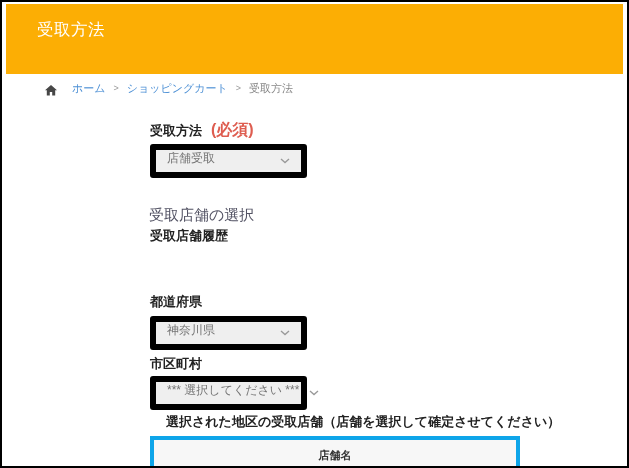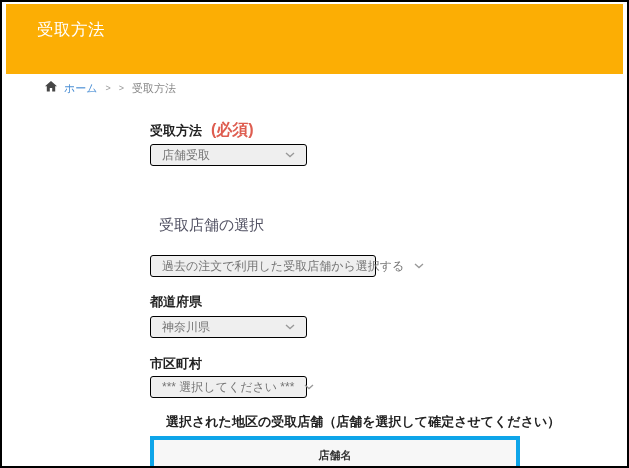--- a/index.html
+++ b/index.html
@@ -14,40 +14,40 @@
     background:#FCAE04;
   }
   .banner-title {
     position:absolute; left:31px; top:15px; margin:0;
     font-size:16.5px; font-weight:500; color:#ffffff; letter-spacing:0.5px;
   }
   .breadcrumb {
     position:absolute; left:43px; top:78px; height:16px;
     display:flex; align-items:center; gap:8px; font-size:11px;
   }
-  .crumb-home { display:flex; align-items:flex-start; cursor:pointer; }
+  .crumb-home { display:flex; align-items:flex-end; cursor:pointer;gap:8px; }
   .crumb-link { color:#4D90D5; text-decoration:none; cursor:pointer; }
   .crumb-sep { color:#999; font-size:9px; line-height:1; }
   .crumb-current { color:#888; }
   .field-label {
     position:absolute; left:148px; margin:0;
     font-size:13px; font-weight:bold; color:#222;
     display:flex; align-items:baseline;
   }
   .required { color:#DE5D50; font-size:16px; font-weight:bold; margin-left:9px; }
   .select-box {
-    position:absolute; left:148px; height:22px;
-    background:#EFEFEF; border:1px solid #000000; border-radius:3px;
-    display:flex; align-items:center; justify-content:space-between;
+    position:absolute; left:148px; height:34px;
+    background:#EFEFEF; border:6px solid #000000; border-radius:3px;
+    display:flex; justify-content:space-between;
     padding:0 11px; box-sizing:border-box;
     color:#757575; font-size:12px; cursor:pointer; white-space:nowrap;
   }
   .select-box .chev { margin-left:10px; display:flex; align-items:center; }
   .section-heading {
-    position:absolute; left:147px; margin:10px;
+    position:absolute; left:147px; margin:0;
     font-size:15px; font-weight:400; color:#525263;
   }
   .list-heading {
     position:absolute; left:164px; margin:0;
     font-size:13px; font-weight:bold; color:#222;
   }
   table.store-table {
     position:absolute; left:148px; top:434px; width:370px;
     border-collapse:collapse; background:#fff;
   }
@@ -72,46 +72,42 @@
   <nav class="breadcrumb">
     <span class="crumb-home">
       <span style="display:flex;align-items:center;margin-right:7px;">
         <svg width="12" height="11" viewBox="0 0 12 11">
             <path d="M6 0 L12 5.2 H10.2 V10.6 H7.2 V7.1 H4.8 V10.6 H1.8 V5.2 H0 Z" fill="#474747"></path>
           </svg>
       </span>
       <a class="crumb-link">ホーム</a>
     </span>
     <span class="crumb-sep">&gt;</span>
+    <a class="crumb-link">ショッピングカート</a>
     <span class="crumb-sep">&gt;</span>
     <span class="crumb-current">受取方法</span>
   </nav>
 
   <div class="field-label" style="top:118px;">
     <span>受取方法</span>
     <span class="required">(必須)</span>
   </div>
   <div class="select-box" style="top:142px; width:157px;">
     <span>店舗受取</span>
     <span class="chev">
       <svg width="10" height="6" viewBox="0 0 10 6">
           <path d="M1 1 L5 4.6 L9 1" stroke="#999" stroke-width="1.3" fill="none"></path>
         </svg>
     </span>
   </div>
 
   <h2 class="section-heading" style="top:204px;">受取店舗の選択</h2>
 
-  <div class="select-box" style="top:253px; width:226px;">
-    <span>過去の注文で利用した受取店舗から選択する</span>
-    <span class="chev">
-      <svg width="10" height="6" viewBox="0 0 10 6">
-          <path d="M1 1 L5 4.6 L9 1" stroke="#999" stroke-width="1.3" fill="none"></path>
-        </svg>
-    </span>
+  <div class="field-label" style="top:225px;">
+    <span>受取店舗履歴</span>
   </div>
 
   <div class="field-label" style="top:291px;font-family:Liberation Mono, monospace;">
     <span>都道府県</span>
   </div>
   <div class="select-box" style="top:314px; width:157px;">
     <span>神奈川県</span>
     <span class="chev">
       <svg width="10" height="6" viewBox="0 0 10 6">
           <path d="M1 1 L5 4.6 L9 1" stroke="#999" stroke-width="1.3" fill="none"></path>

